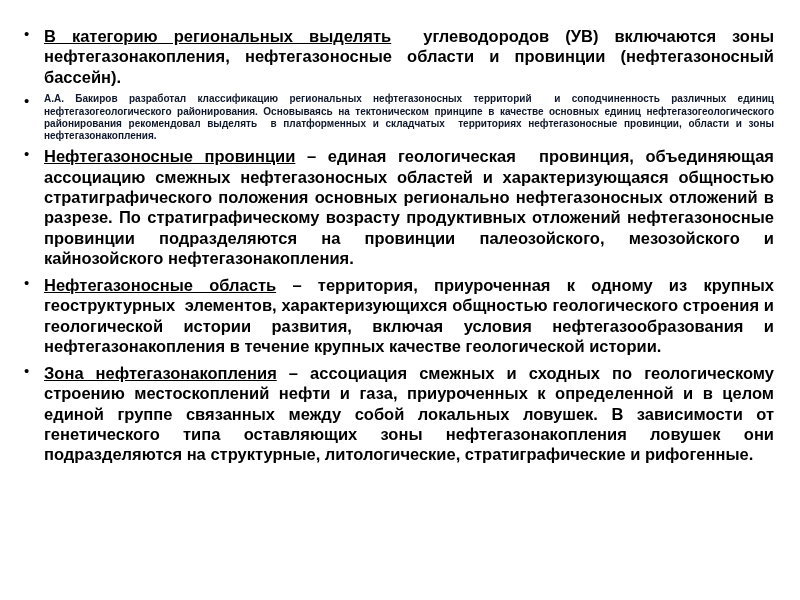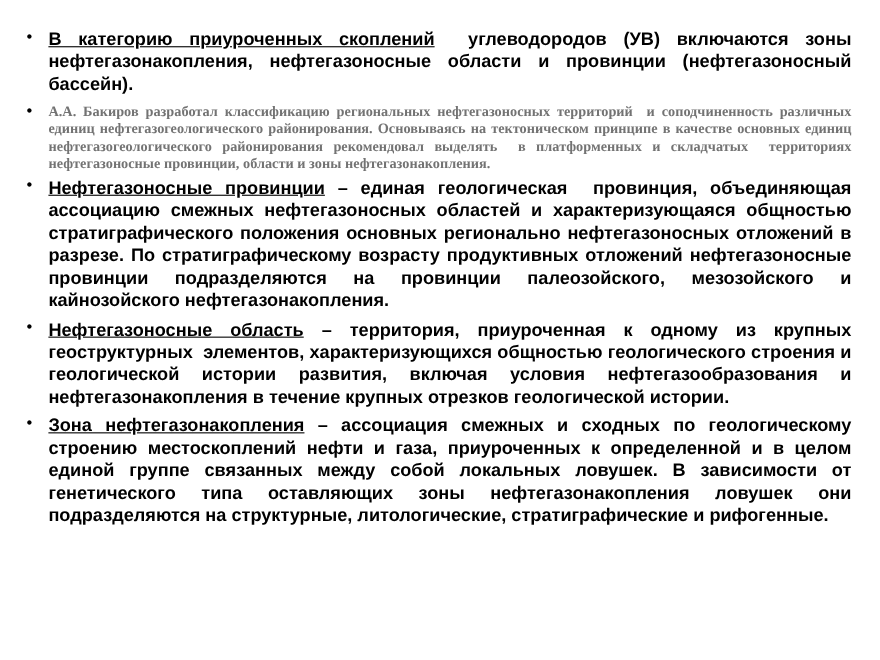--- a/index.html
+++ b/index.html
@@ -46,52 +46,51 @@
   }
   
   .lvl1 {
     font-size: 16.5px;
     line-height: 1.24;
     font-weight: bold;
     color: #000000;
   }
   
   .lvl2 {
-    font-size: 13px;
+    font-size: 10px;
     line-height: 1.22;
     font-weight: bold;
-    color: #737373;
-    font-family: Liberation Serif, serif;
+    color: #0f172a;
   }
   .underline {
     text-decoration: underline;
   }
   .nowrap-sp { white-space: pre-wrap; }
   li.tight { margin-bottom: 4px; }
 </style>
 </head>
 <body>
 
 <div class="slide">
   <ul class="bullets">
 
     <li class="bullet">
-      <p class="para lvl1"><span class="underline">В категорию приуроченных скоплений</span><span class="nowrap-sp">  углеводородов (УВ) включаются зоны нефтегазонакопления, нефтегазоносные области и провинции (нефтегазоносный бассейн).</span></p>
+      <p class="para lvl1"><span class="underline">В категорию региональных выделять</span><span class="nowrap-sp">  углеводородов (УВ) включаются зоны нефтегазонакопления, нефтегазоносные области и провинции (нефтегазоносный бассейн).</span></p>
     </li>
 
     <li class="bullet tight">
       <p class="para lvl2"><span class="nowrap-sp">А.А. Бакиров разработал классификацию региональных нефтегазоносных территорий  и соподчиненность различных единиц нефтегазогеологического районирования. Основываясь на тектоническом принципе в качестве основных единиц нефтегазогеологического районирования рекомендовал выделять  в платформенных и складчатых  территориях нефтегазоносные провинции, области и зоны нефтегазонакопления.</span></p>
     </li>
 
     <li class="bullet">
       <p class="para lvl1"><span class="underline"> Нефтегазоносные провинции</span><span class="nowrap-sp"> – единая геологическая  провинция, объединяющая ассоциацию смежных нефтегазоносных областей и характеризующаяся общностью стратиграфического положения основных регионально нефтегазоносных отложений в разрезе. По стратиграфическому возрасту продуктивных отложений нефтегазоносные провинции подразделяются на провинции палеозойского, мезозойского и кайнозойского нефтегазонакопления.</span></p>
     </li>
 
     <li class="bullet">
-      <p class="para lvl1"><span class="underline"> Нефтегазоносные область</span><span class="nowrap-sp"> – территория, приуроченная к одному из крупных геоструктурных  элементов, характеризующихся общностью геологического строения и геологической истории развития, включая условия нефтегазообразования и нефтегазонакопления в течение крупных отрезков геологической истории.</span></p>
+      <p class="para lvl1"><span class="underline"> Нефтегазоносные область</span><span class="nowrap-sp"> – территория, приуроченная к одному из крупных геоструктурных  элементов, характеризующихся общностью геологического строения и геологической истории развития, включая условия нефтегазообразования и нефтегазонакопления в течение крупных качестве геологической истории.</span></p>
     </li>
 
     <li class="bullet">
       <p class="para lvl1"><span class="underline">Зона нефтегазонакопления</span><span class="nowrap-sp"> – ассоциация смежных и сходных по геологическому строению местоскоплений нефти и газа, приуроченных к определенной и в целом единой группе связанных между собой локальных ловушек. В зависимости от  генетического типа оставляющих зоны нефтегазонакопления ловушек они подразделяются на структурные, литологические, стратиграфические и рифогенные.</span></p>
     </li>
 
   </ul>
 </div>
 
 </body></html>

